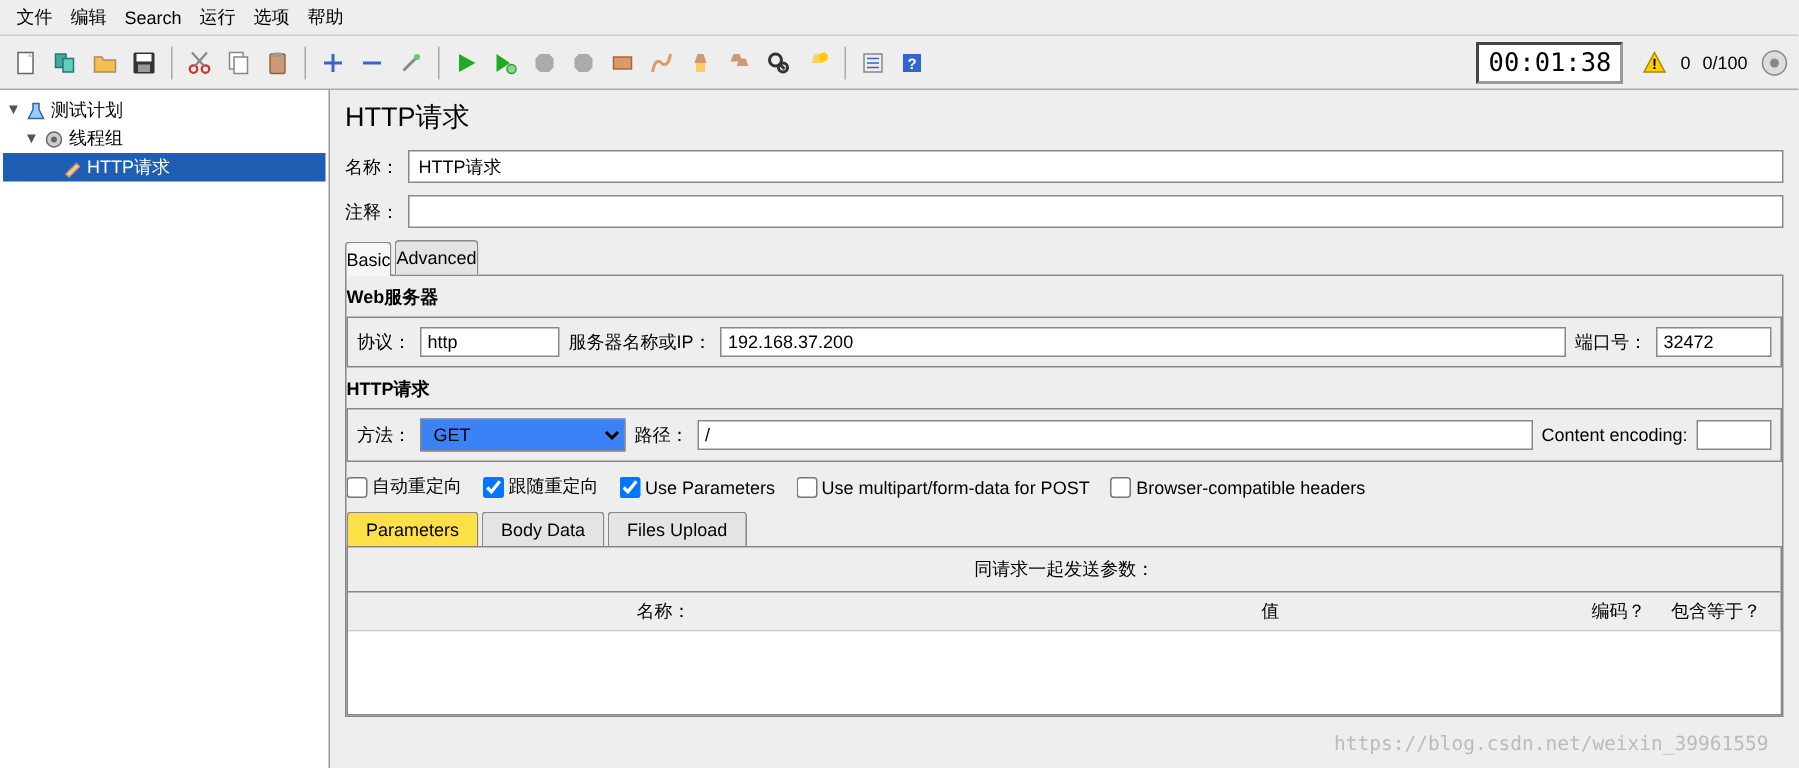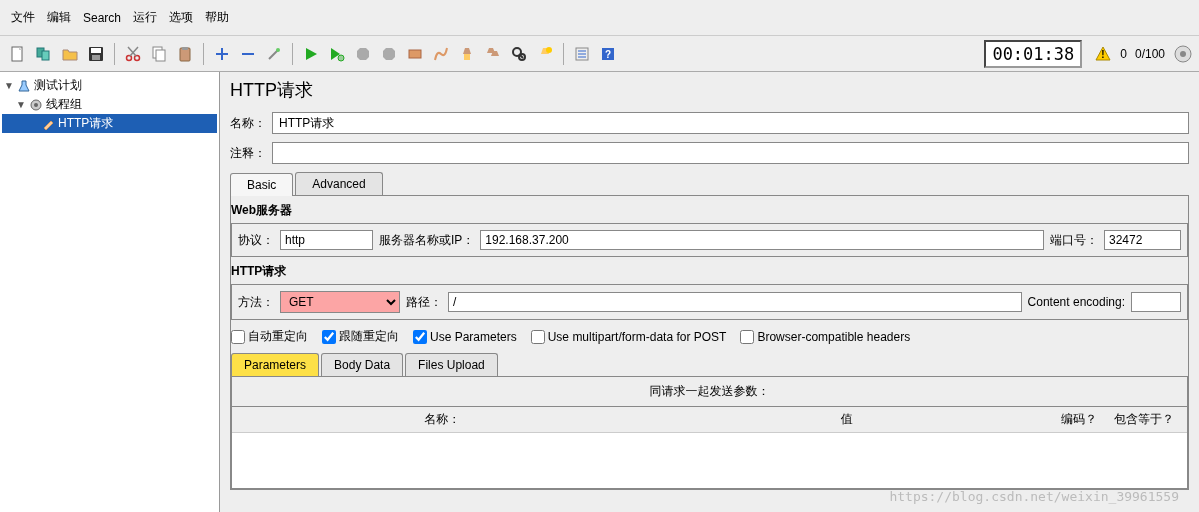--- a/index.html
+++ b/index.html
@@ -1,43 +1,43 @@
 <!DOCTYPE html>
 <html><head>
 <meta charset="utf-8">
 <style>
 * { box-sizing: border-box; margin: 0; padding: 0; }
 body { font-family: "Microsoft YaHei", Arial, sans-serif; font-size: 12px; background: #eeeeee; color: #000; width: 1199px; height: 512px; overflow: hidden; }
-.menubar { background: #eeeeee; padding: 2px 6px; display: flex; gap: 2px; border-bottom: 1px solid #ccc; height: 36px; align-items: center; }
+.menubar { background: #eeeeee; padding: 2px 6px; display: flex; gap: 2px; border-bottom: 1px solid #ccc; height: 24px; align-items: center; }
 .menubar span { padding: 1px 5px; cursor: default; }
 .toolbar { background: #eeeeee; padding: 3px 6px; display: flex; align-items: center; gap: 2px; border-bottom: 1px solid #aaa; height: 36px; }
 .tbtn { width: 24px; height: 24px; display: flex; align-items: center; justify-content: center; border: 1px solid transparent; border-radius: 2px; cursor: pointer; }
 .tsep { width: 1px; height: 22px; background: #aaa; margin: 0 4px; }
 .spacer { flex: 1; }
 .timebox { border: 2px inset #999; padding: 2px 6px; font-family: monospace; font-size: 17px; background: #fff; }
 .status-group { display: flex; align-items: center; gap: 8px; margin-left: 10px; }
 .main { display: flex; height: calc(100% - 56px); }
 .tree { width: 220px; background: #fff; border-right: 1px solid #999; padding: 4px 2px; }
 .tree-row { display: flex; align-items: center; padding: 1px 2px; gap: 2px; cursor: pointer; font-size: 12px; }
 .tree-row.sel { background: #1e5fb4; color: #fff; }
 .tree-arrow { width: 10px; display: inline-block; text-align: center; font-size: 10px; color: #555; }
 .tree-icon { width: 16px; height: 16px; display: inline-flex; align-items: center; justify-content: center; }
 .content { flex: 1; padding: 6px 10px; overflow: auto; }
 .panel-title { font-size: 18px; margin-bottom: 10px; }
 .form-row { display: flex; align-items: center; margin-bottom: 8px; gap: 6px; }
 .form-row label { min-width: 36px; }
 .form-row input[type=text] { flex: 1; border: 1px solid #888; padding: 3px 6px; font-size: 12px; background: #fff; }
 .tabs { display: flex; margin-top: 6px; }
-.tab { border: 1px solid #888; border-bottom: none; padding: 4px 16px; background: #e4e4e4; cursor: pointer; font-size: 12px; border-radius: 3px 3px 0 0; margin-right: 2px; }
+.tab { border: 1px solid #888; border-bottom: none; padding: 4px 0; background: #e4e4e4; cursor: pointer; font-size: 12px; border-radius: 3px 3px 0 0; margin-right: 2px; }
 .tab.active { background: #f6f6f6; position: relative; top: 1px; }
 .tab-content { border: 1px solid #888; padding: 0; background: #eeeeee; }
 .section-title { font-weight: bold; margin: 6px 0 4px; }
 .inner-box { border: 1px solid #888; padding: 6px; display: flex; align-items: center; gap: 6px; flex-wrap: wrap; }
 .inner-box input[type=text] { border: 1px solid #888; padding: 2px 4px; font-size: 12px; background: #fff; }
-.inner-box select { border: 1px solid #888; padding: 2px 4px; font-size: 12px; background: #fca5a5; width: 120px; }
+.inner-box select { border: 1px solid #888; padding: 2px 4px; font-size: 12px; background: #3b82f6; width: 137px; }
 .chk-row { display: flex; align-items: center; gap: 4px; margin-top: 8px; font-size: 12px; flex-wrap: wrap; }
 .chk-row label { display: flex; align-items: center; gap: 3px; margin-right: 10px; }
 .subtabs { display: flex; margin-top: 8px; }
 .subtab { border: 1px solid #888; border-bottom: none; padding: 4px 12px; background: #e4e4e4; cursor: pointer; border-radius: 3px 3px 0 0; margin-right: 2px; font-size: 12px; }
 .subtab.active { background: #fde047; }
 .params-panel { border: 1px solid #888; }
 .params-title { text-align: center; padding: 6px; border-bottom: 1px solid #888; }
 .params-headers { display: flex; padding: 4px 8px; border-bottom: 1px solid #ccc; font-size: 12px; }
 .ph1 { flex: 1; text-align: center; }
 .ph2 { flex: 1; text-align: center; }

